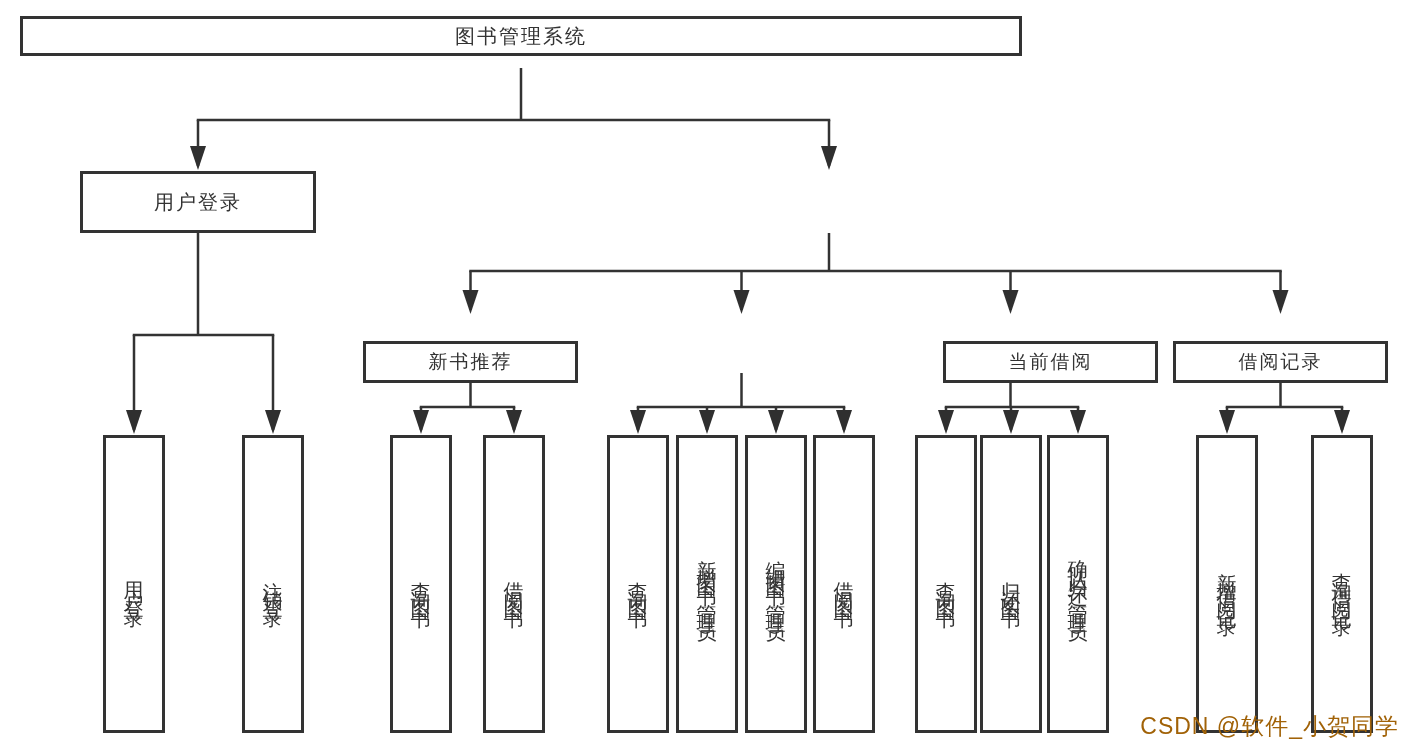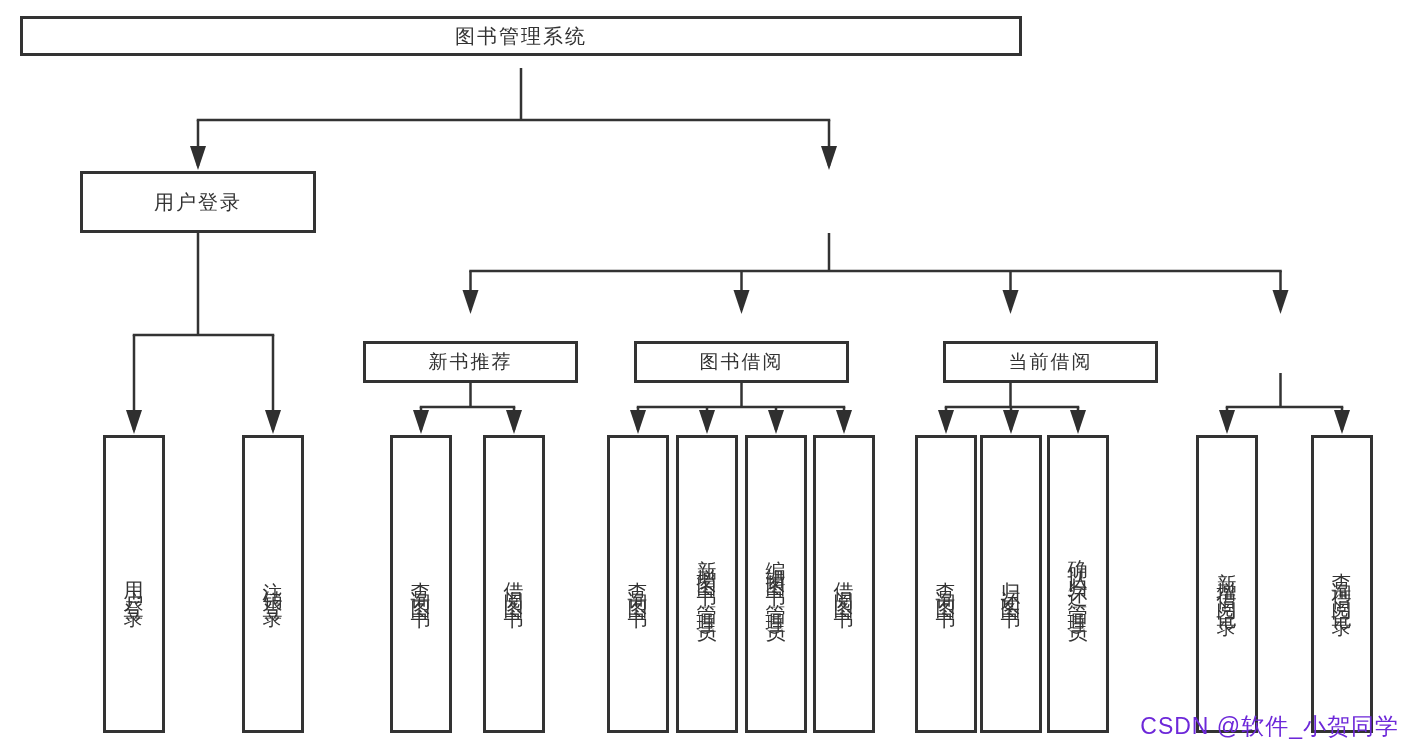--- a/index.html
+++ b/index.html
@@ -47,21 +47,21 @@
     font-size: 20px;
     letter-spacing: 9px;
     line-height: 1;
     color: #333333;
     white-space: nowrap;
   }
   .watermark {
     position: absolute;
     right: 6px; bottom: 5px;
     font-size: 23px;
-    color: #6d28d9;
+    color: #a16207;
     letter-spacing: 1px;
     white-space: nowrap;
   }
 </style>
 </head>
 <body>
 
 <div class="canvas">
 
   <svg class="wires" viewBox="0 0 1405 747" xmlns="http://www.w3.org/2000/svg">
@@ -134,25 +134,25 @@
     <span>图书管理系统</span>
   </div>
 
   <div class="node lvl2" style="left:80px">
     <span>用户登录</span>
   </div>
 
   <div class="node lvl3" style="left:363px">
     <span>新书推荐</span>
   </div>
-  <div class="node lvl3" style="left:634px">
-    <span>图书借阅</span>
-  </div>
   <div class="node lvl3" style="left:943px">
     <span>当前借阅</span>
+  </div>
+  <div class="node lvl3" style="left:1173px">
+    <span>借阅记录</span>
   </div>
 
   <div class="leaf" style="left:103px">
     <span class="vtext">用户登录</span>
   </div>
   <div class="leaf" style="left:242px">
     <span class="vtext">注销登录</span>
   </div>
 
   <div class="leaf" style="left:390px">

